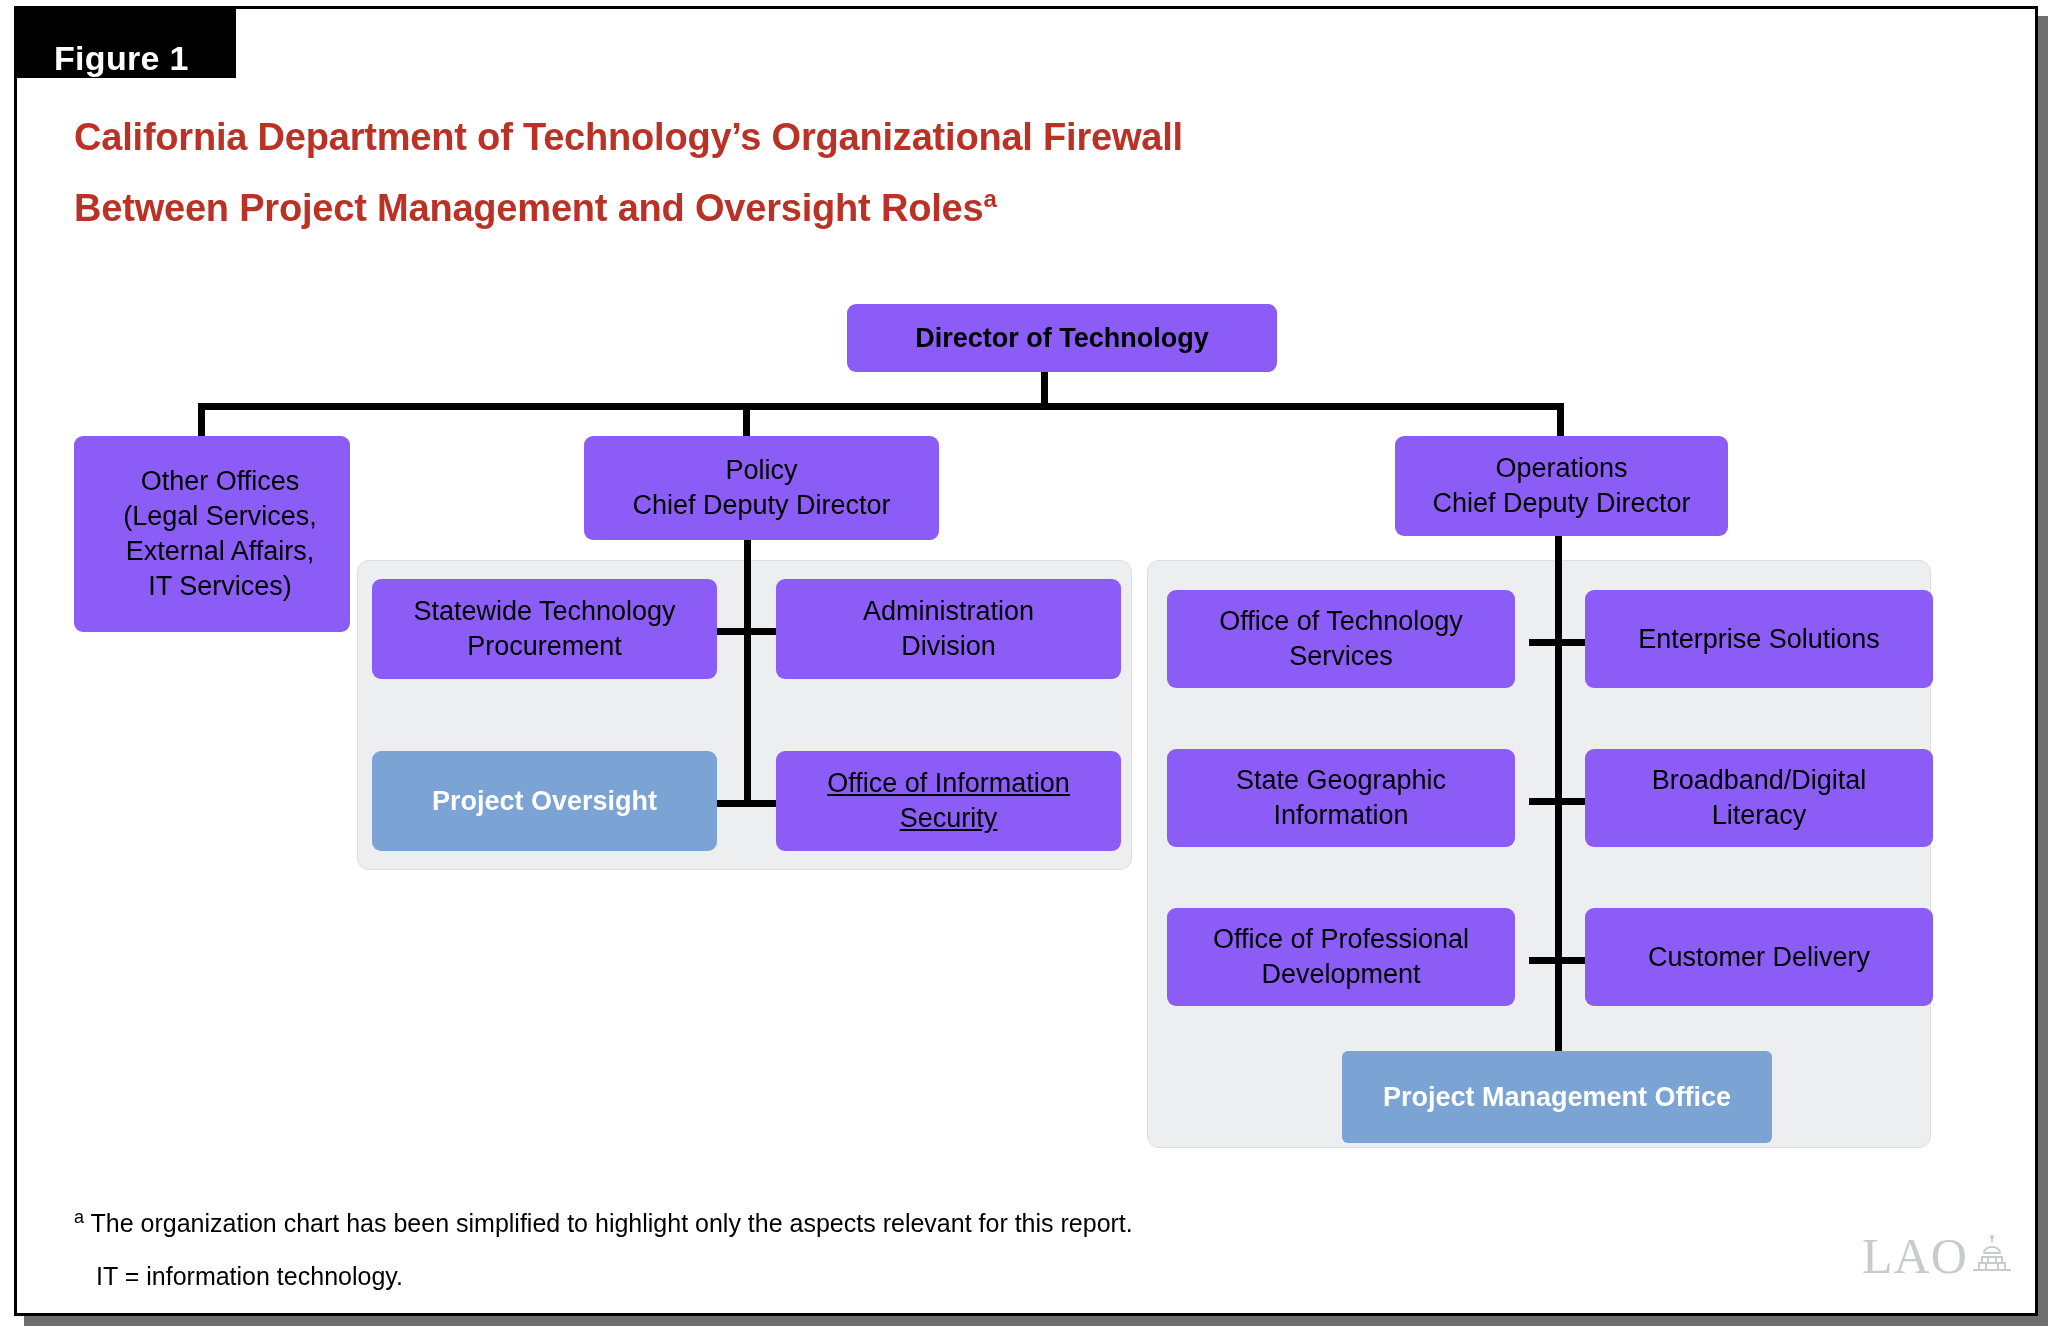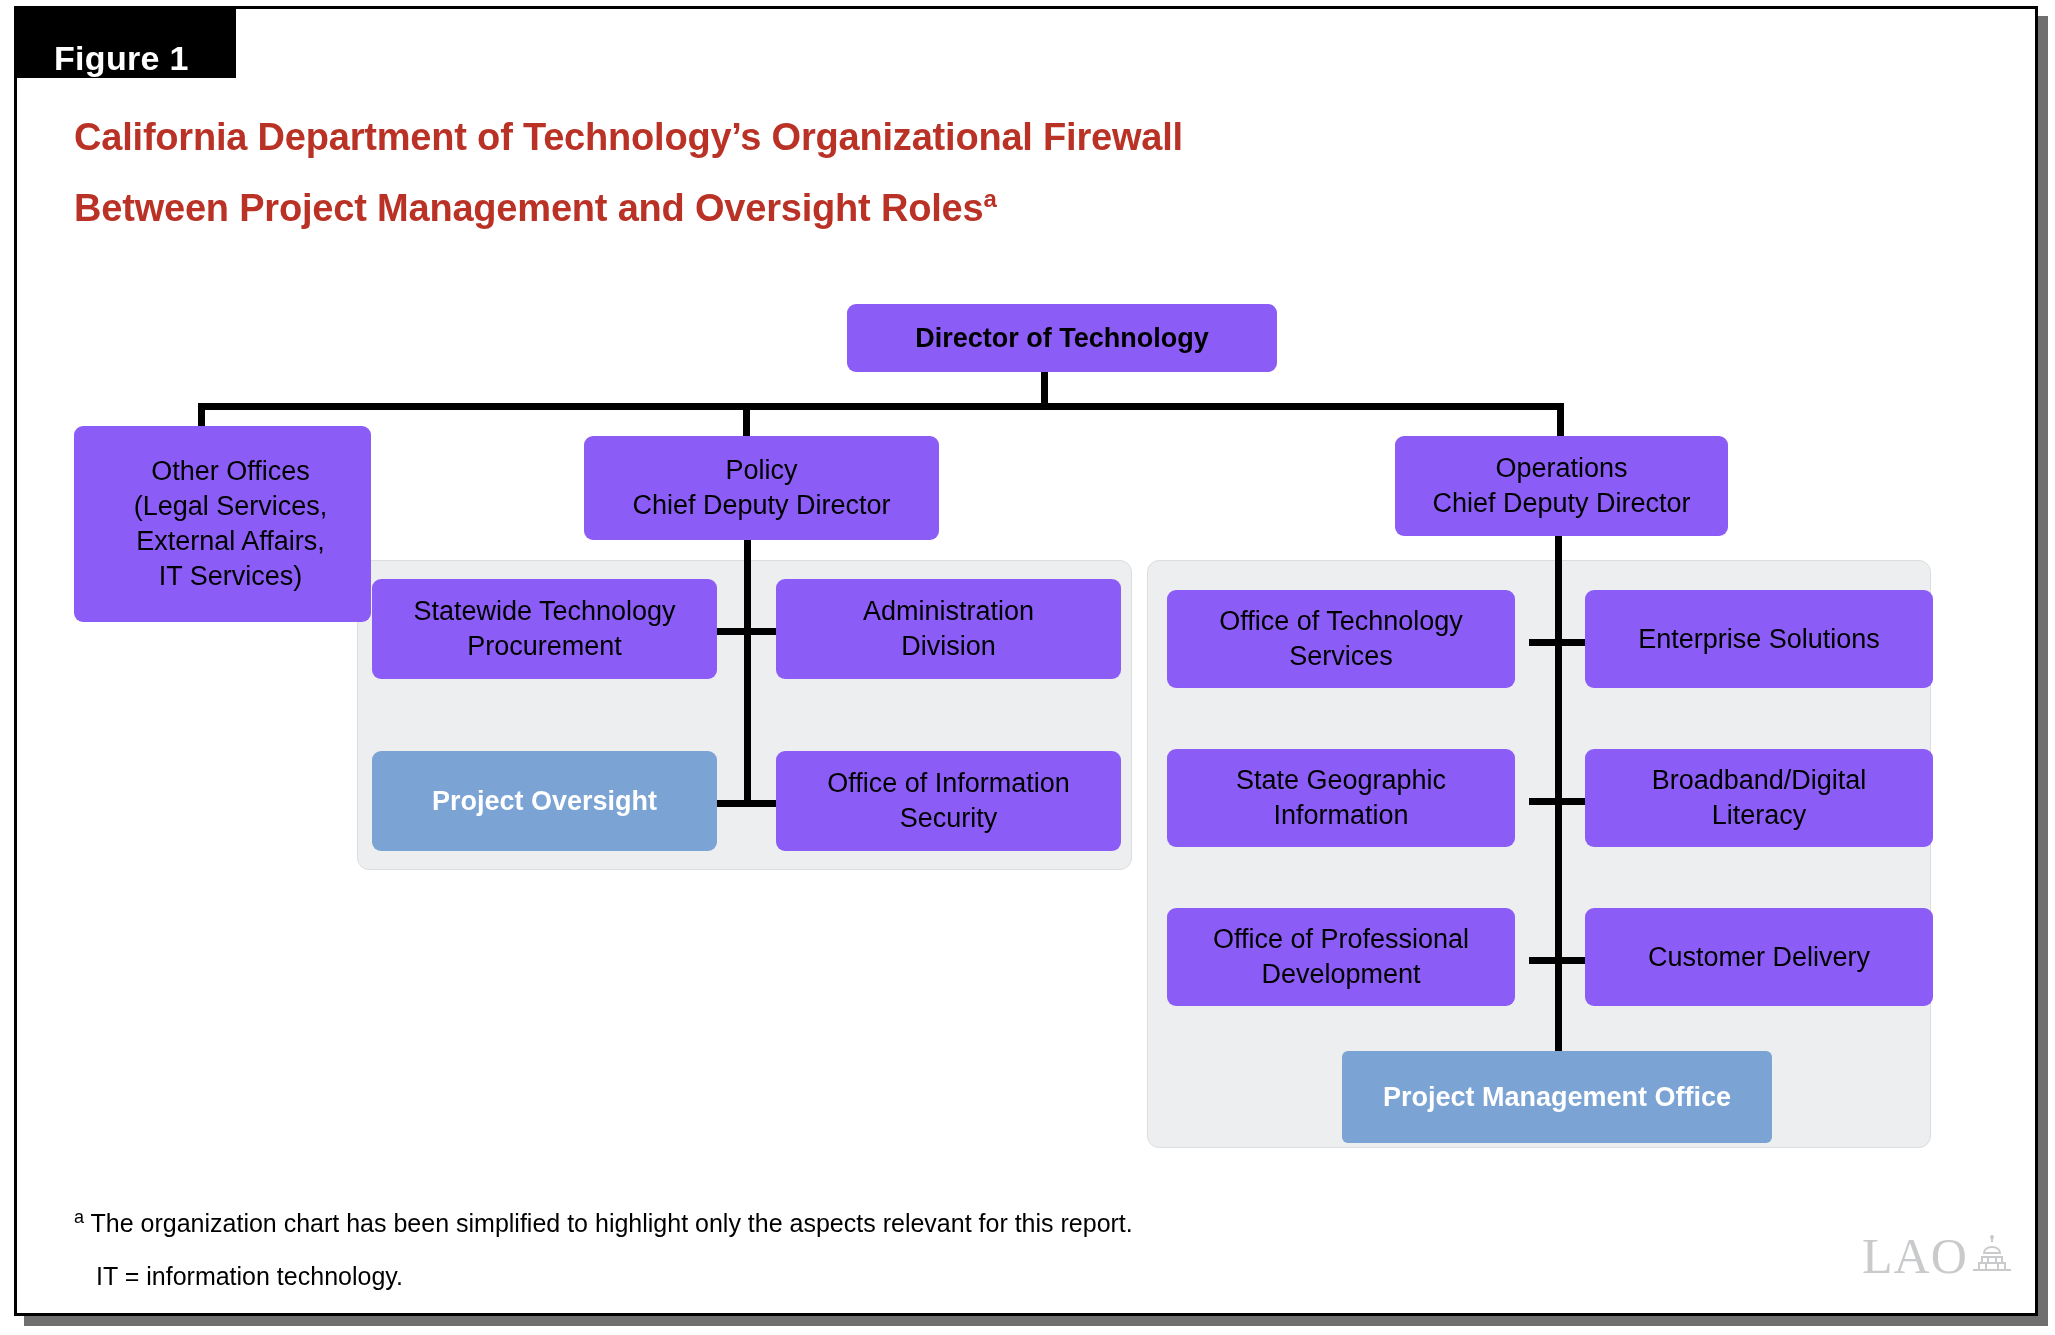--- a/index.html
+++ b/index.html
@@ -220,21 +220,21 @@
     <div class="line line-h" style="left:1512px; top:789px; width:30px;"></div>
     <div class="line line-h" style="left:1538px; top:789px; width:32px;"></div>
 
     <div class="line line-h" style="left:1512px; top:948px; width:30px;"></div>
     <div class="line line-h" style="left:1538px; top:948px; width:32px;"></div>
 
     <div class="node bold" style="left:830px; top:295px; width:430px; height:68px;">
       <span class="node-text">Director of Technology</span>
     </div>
 
-    <div class="node" style="left:57px; top:417px; width:297px; height:196px;padding-left:16px;">
+    <div class="node" style="left:57px; top:427px; width:276px; height:196px;padding-left:16px;">
       <span class="node-text">Other Offices
 (Legal Services,
 External Affairs,
 IT Services)</span>
     </div>
 
     <div class="node" style="left:567px; top:427px; width:355px; height:104px;">
       <span class="node-text">Policy
 Chief Deputy Director</span>
     </div>
@@ -248,21 +248,21 @@
       <span class="node-text">Statewide Technology
 Procurement</span>
     </div>
     <div class="node" style="left:759px; top:570px; width:345px; height:100px;">
       <span class="node-text">Administration
 Division</span>
     </div>
     <div class="node highlight" style="left:355px; top:742px; width:345px; height:100px;">
       <span class="node-text">Project Oversight</span>
     </div>
-    <div class="node" style="left:759px; top:742px; width:345px; height:100px;">
+    <div class="node" style="left:759px; top:742px; width:345px; height:100px;text-decoration:underline;">
       <span class="node-text">Office of Information
 Security</span>
     </div>
 
     <div class="node" style="left:1150px; top:581px; width:348px; height:98px;">
       <span class="node-text">Office of Technology
 Services</span>
     </div>
     <div class="node" style="left:1568px; top:581px; width:348px; height:98px;">
       <span class="node-text">Enterprise Solutions</span>

